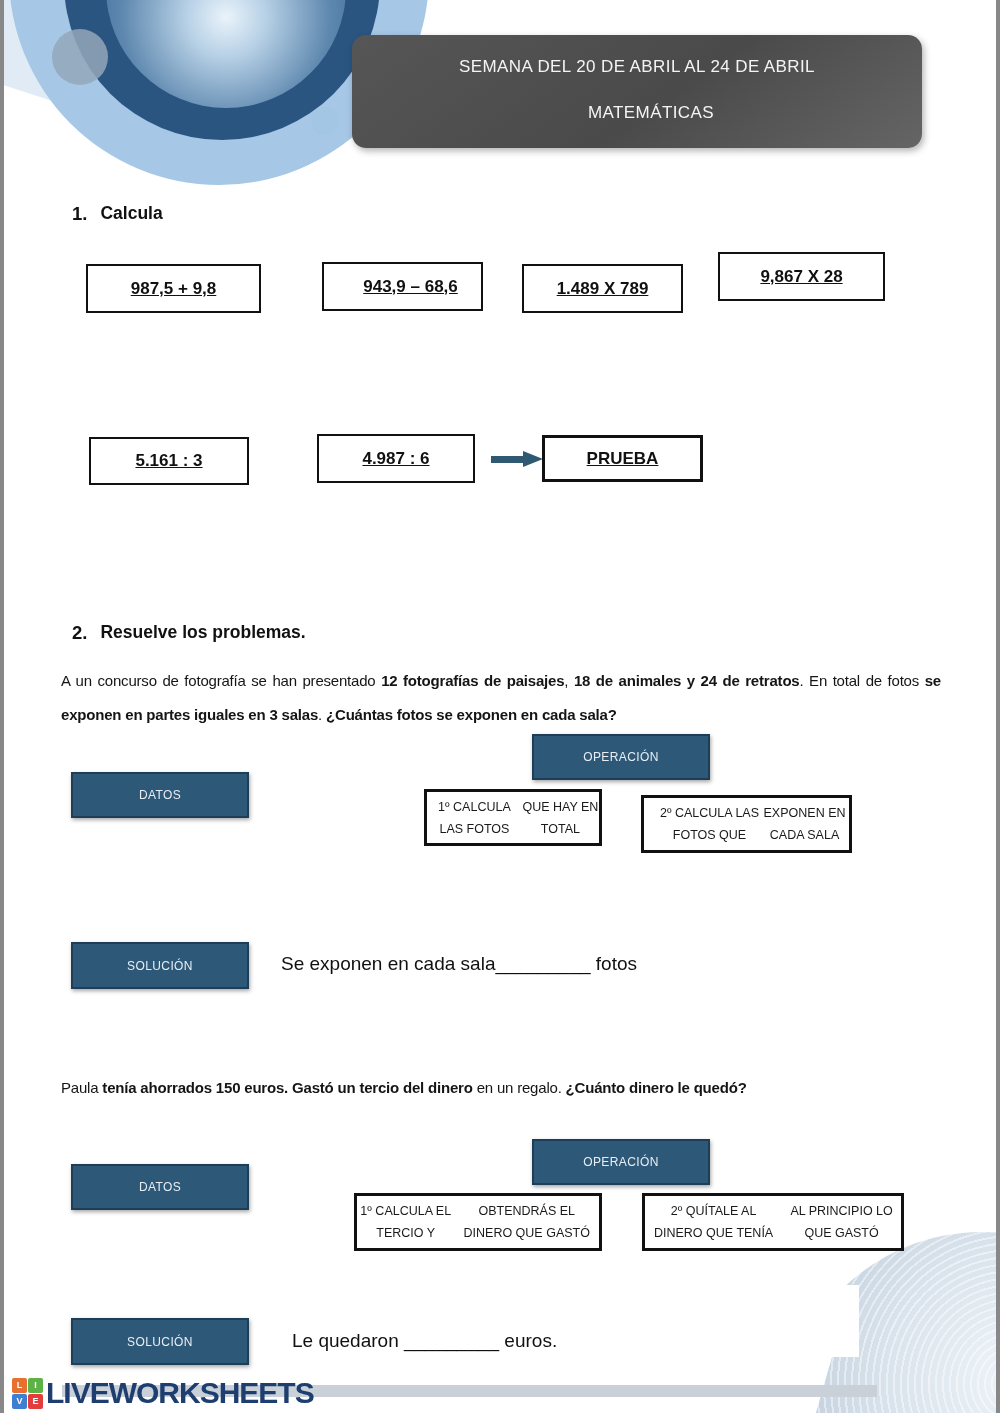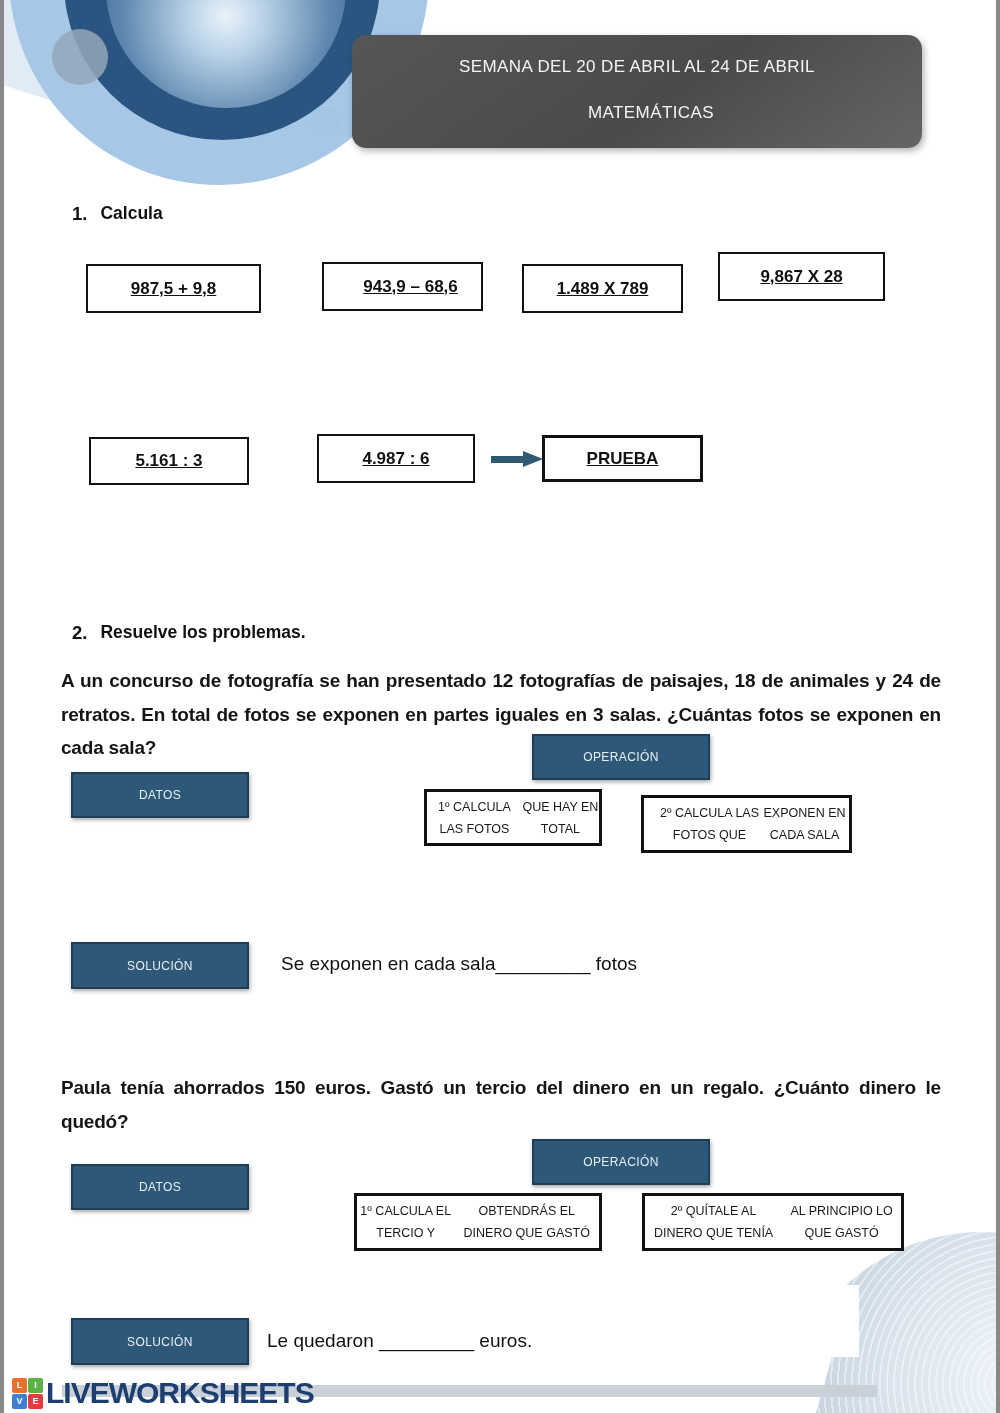--- a/index.html
+++ b/index.html
@@ -65,22 +65,22 @@
   .prueba{border-width:3px;}
   .arrow{position:absolute;left:487px;top:451px;width:52px;height:17px;}
   .arrow .shaft{position:absolute;left:0;top:5px;width:34px;height:7px;background:var(--arrow-blue);}
   .arrow .head{
     position:absolute;left:32px;top:0;width:0;height:0;
     border-top:8.5px solid transparent;border-bottom:8.5px solid transparent;
     border-left:20px solid var(--arrow-blue);
   }
   
   .prob{
-    position:absolute;width:880px;font-size:19px;line-height:33.5px;
-    text-align:justify;letter-spacing:-.2px;color:#151515;font-weight:bold;
+    position:absolute;width:880px;font-size:15px;line-height:33.5px;
+    text-align:justify;letter-spacing:-.2px;color:#151515;
   }
   
   .wbtn{
     position:absolute;width:178px;height:46px;
     background:var(--button-fill);border:2px solid var(--button-border);
     box-shadow:1px 2px 4px rgba(0,0,0,.35);
     color:#e8eef4;font-size:12px;letter-spacing:.4px;
     display:flex;align-items:center;justify-content:center;
   }
   
@@ -169,21 +169,21 @@
   <div class="step" style="left:350px;top:1193px;width:248px;height:58px;">
     <div>1º CALCULA EL TERCIO Y</div>
     <div>OBTENDRÁS EL DINERO QUE GASTÓ</div>
   </div>
   <div class="step" style="left:638px;top:1193px;width:262px;height:58px;">
     <div>2º QUÍTALE AL DINERO QUE TENÍA</div>
     <div>AL PRINCIPIO LO QUE GASTÓ</div>
   </div>
 
   <div class="wbtn" style="left:67px;top:1318px;height:47px;">SOLUCIÓN</div>
-  <div class="answer" style="left:263px;top:1330px;">Le quedaron _________ euros.</div>
+  <div class="answer" style="left:288px;top:1330px;">Le quedaron _________ euros.</div>
 
   <div class="logo">
     <div class="tiles">
       <span class="tile" style="background: rgb(232, 112, 46);">L</span>
       <span class="tile" style="background: rgb(92, 178, 68);">I</span>
       <span class="tile" style="background: rgb(63, 127, 210);">V</span>
       <span class="tile" style="background: rgb(226, 60, 60);">E</span>
     </div>
     <span class="logo-text">LIVEWORKSHEETS</span>
   </div>

